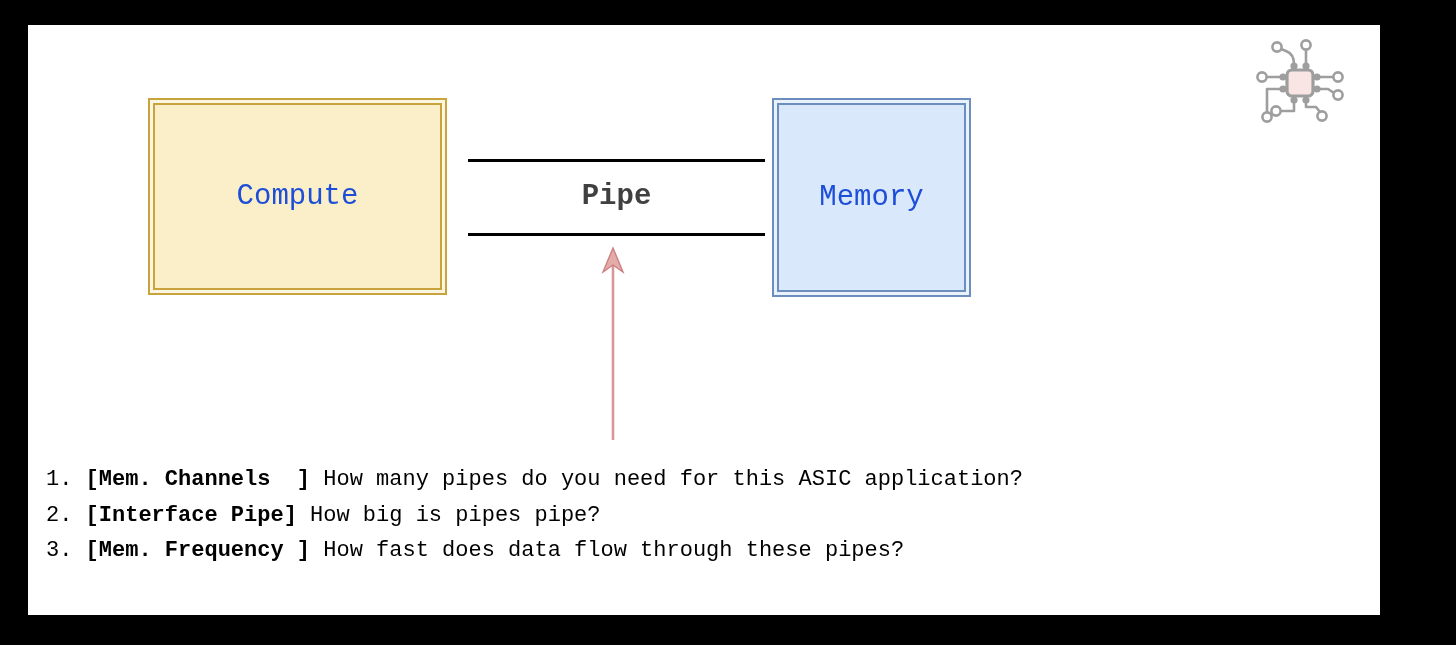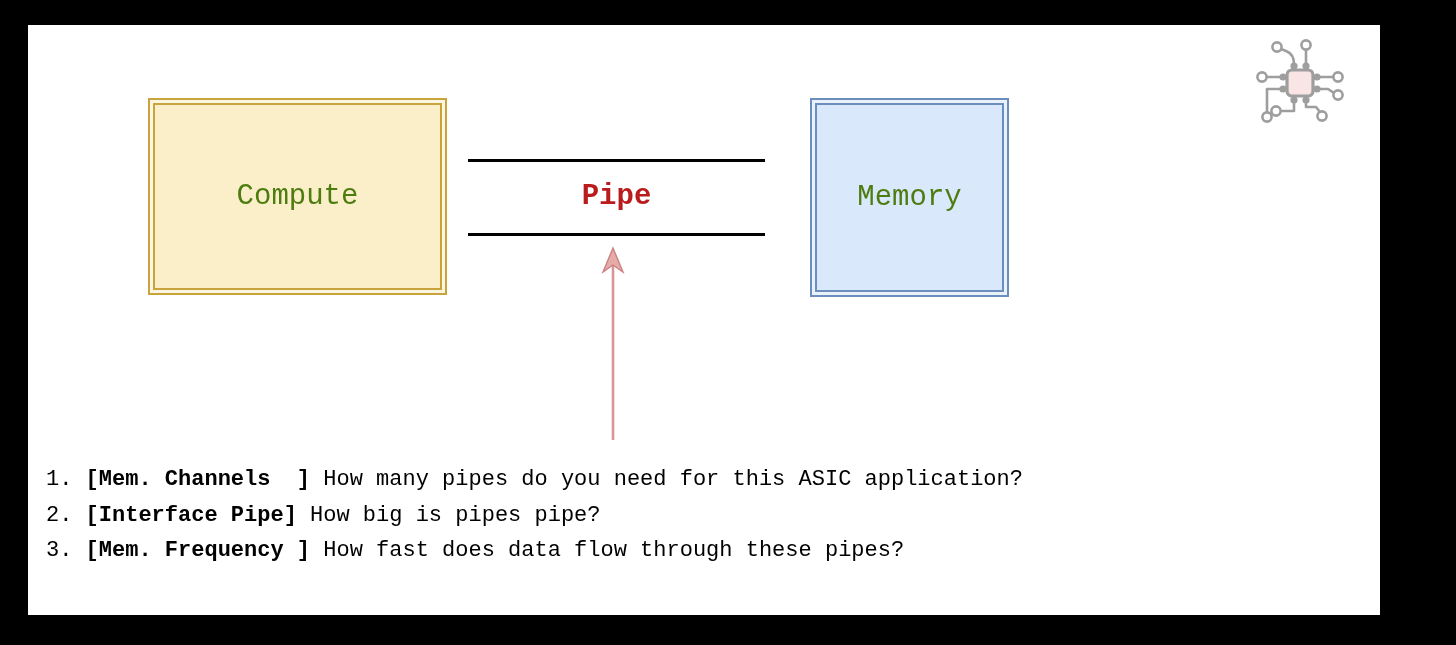--- a/index.html
+++ b/index.html
@@ -23,33 +23,33 @@
   
   .box {
     position: absolute;
     box-sizing: border-box;
     padding: 3px;
   }
   .box .box-inner {
     box-sizing: border-box;
     width: 100%; height: 100%;
     display: flex; align-items: center; justify-content: center;
-    font-size: 29px; color: #4d7c0f;
+    font-size: 29px; color: #1d4ed8;
   }
   .box.compute {
     left: 120px; top: 73px; width: 299px; height: 197px;
     border: 2px solid #C9A43C;
     background: #FBF6E2;
   }
   .box.compute .box-inner {
     border: 2px solid #C9A43C;
     background: #FBEFC9;
   }
   .box.memory {
-    left: 782px; top: 73px; width: 199px; height: 199px;
+    left: 744px; top: 73px; width: 199px; height: 199px;
     border: 2px solid #6C8EBF;
     background: #E9F1FB;
   }
   .box.memory .box-inner {
     border: 2px solid #6C8EBF;
     background: #DAE8FC;
   }
   
   .pipe-line {
     position: absolute;
@@ -57,21 +57,21 @@
     background: #000000;
   }
   .pipe-line.top { top: 134px; }
   .pipe-line.bottom { top: 208px; }
   .pipe-label-wrap {
     position: absolute;
     left: 440px; top: 137px; width: 297px; height: 68px;
     display: flex; align-items: center; justify-content: center;
   }
   .pipe-label {
-    font-size: 29px; font-weight: bold; color: #b91c1c;
+    font-size: 29px; font-weight: bold; color: #404040;
   }
   
   .arrow {
     position: absolute;
     left: 569px; top: 221px;
     width: 32px; height: 194px;
   }
   
   .questions {
     position: absolute;

